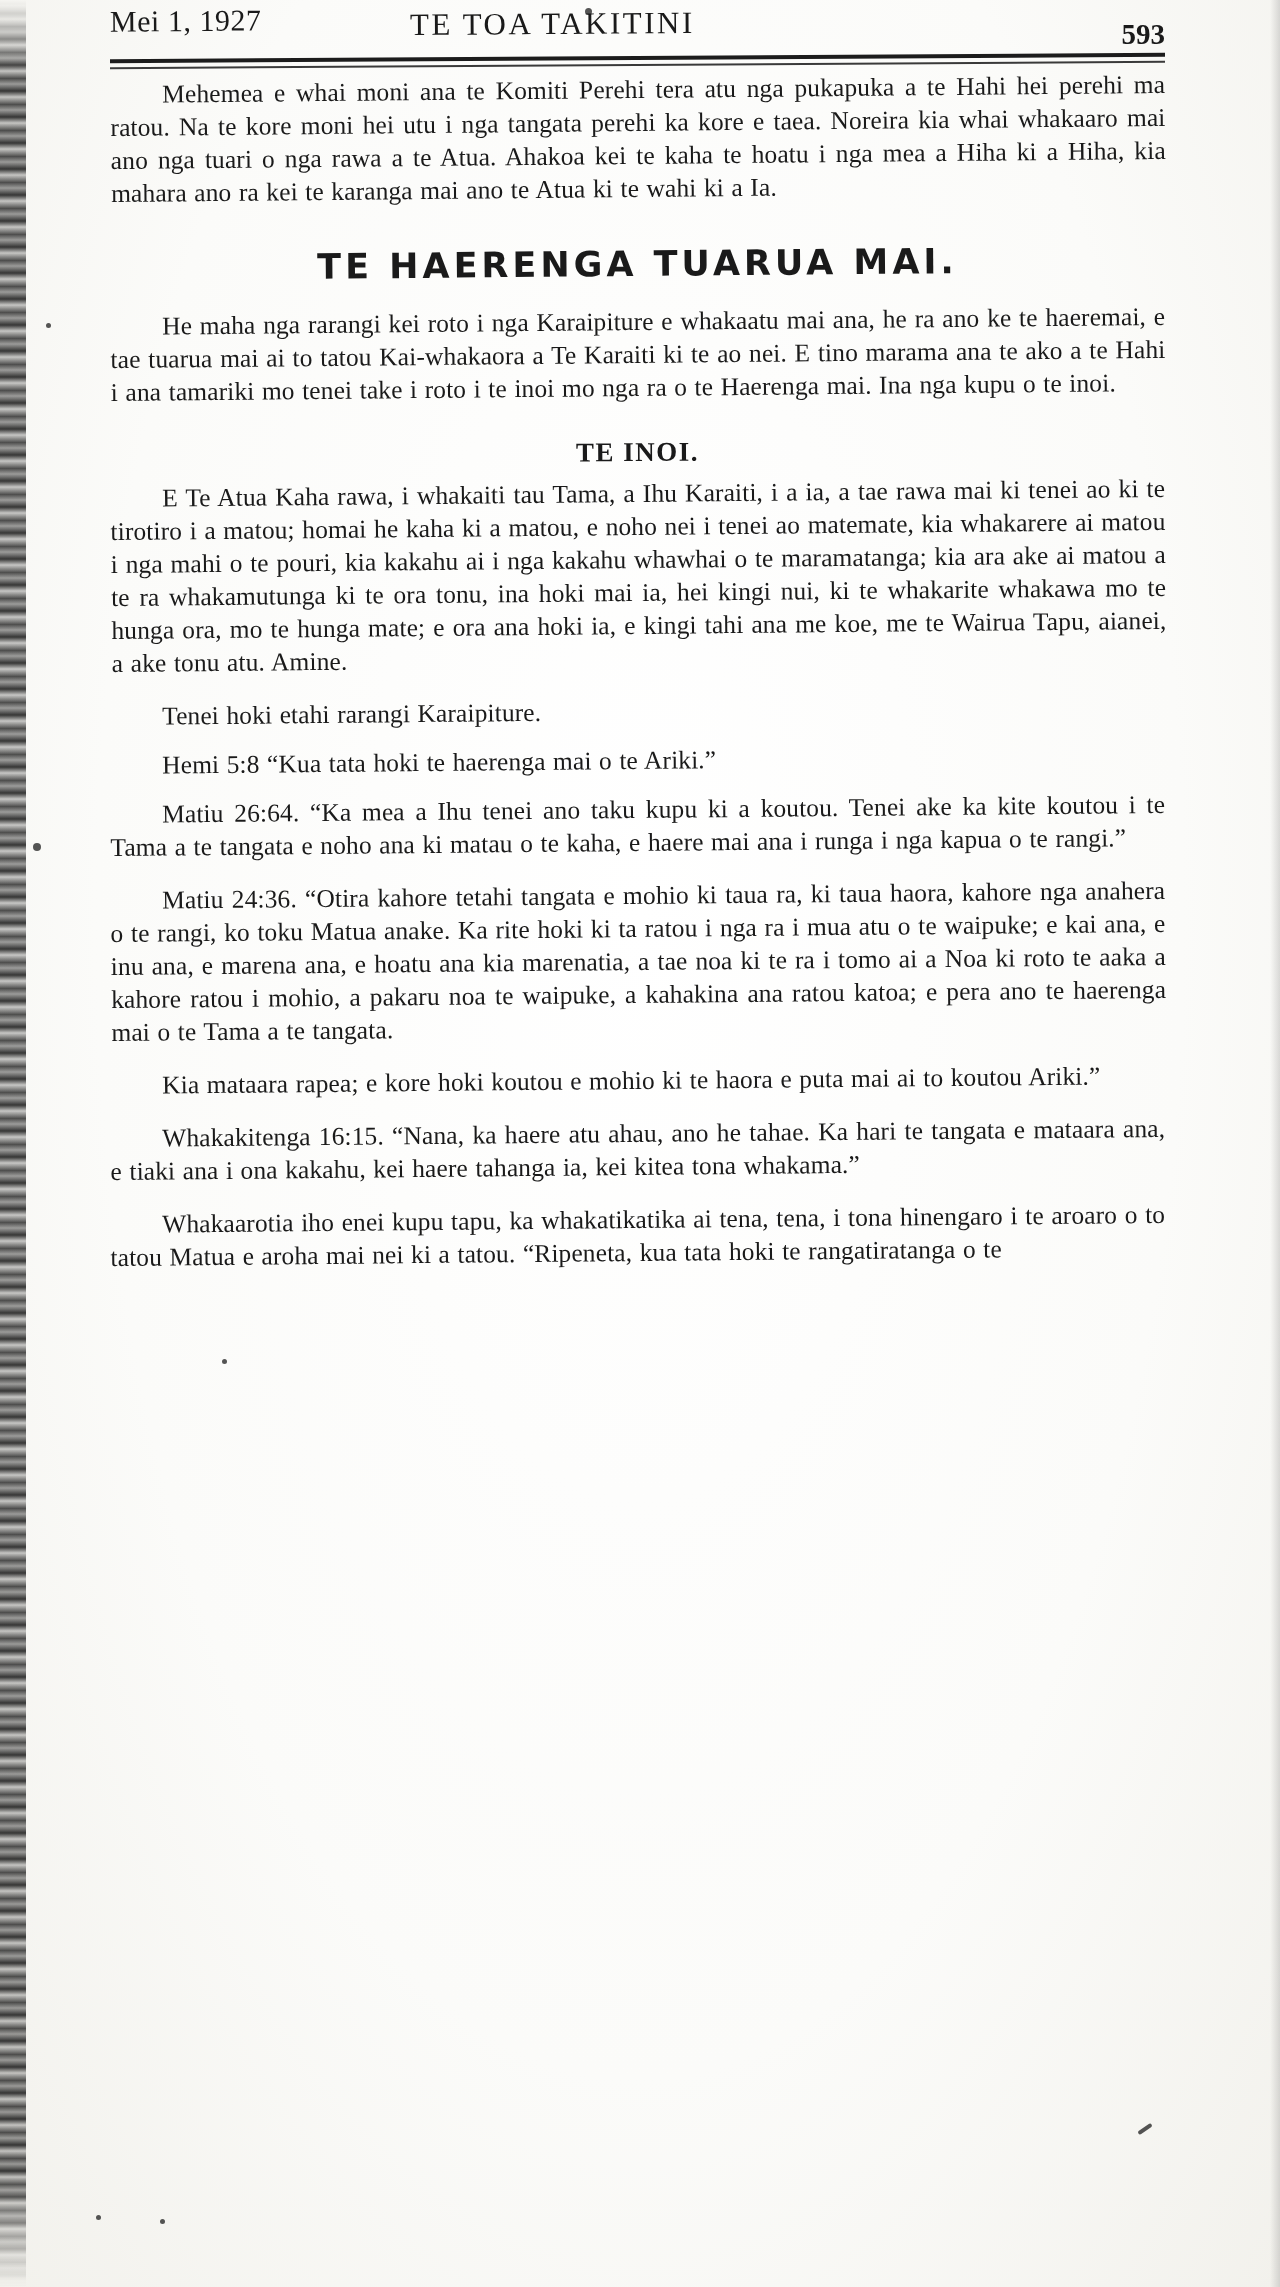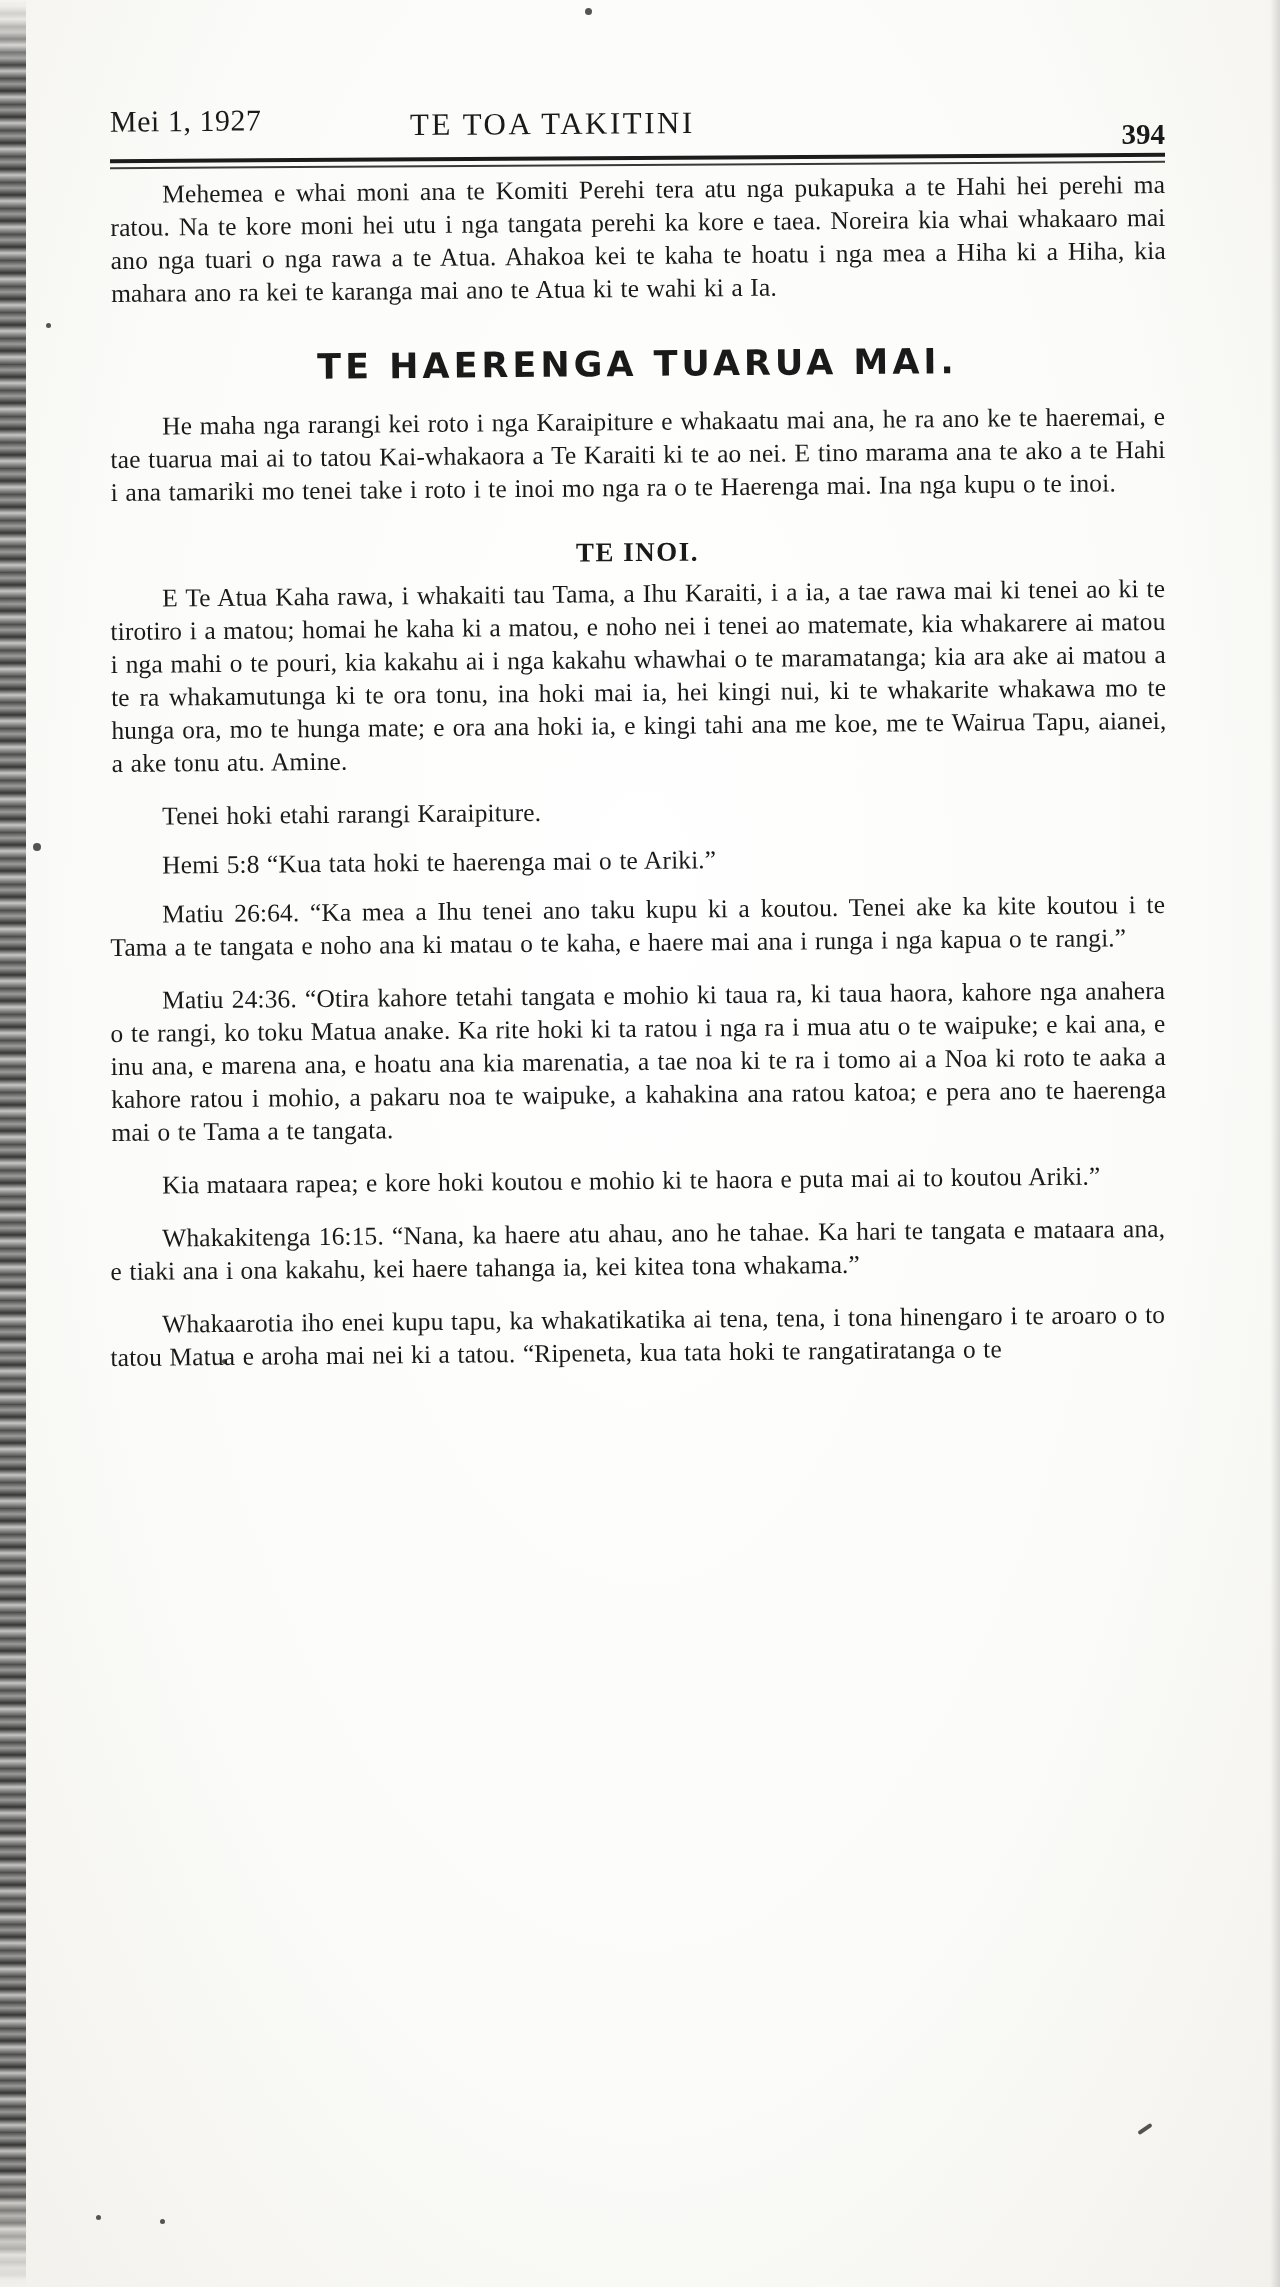--- a/index.html
+++ b/index.html
@@ -57,21 +57,20 @@
     position: absolute;
     left: 110px;
     top: 0;
     width: 1055px;
   }
 
   
   .masthead {
     position: relative;
     height: 78px;
-    margin-top: 100px;
   }
   .mast-date {
     position: absolute;
     left: 0;
     top: 4px;
     font-size: 30px;
     letter-spacing: 0.5px;
     transform: rotate(-0.5deg);
   }
   .mast-title {
@@ -160,21 +159,21 @@
 <div class="speck" style="left:222px; top:1359px; width:5px; height:5px;"></div>
 <div class="speck" style="left:96px; top:2215px; width:5px; height:5px;"></div>
 <div class="speck" style="left:160px; top:2219px; width:5px; height:5px;"></div>
 <div class="speck" style="left:1137px; top:2127px; width:16px; height:4px; border-radius:2px; transform:rotate(-35deg);"></div>
 
 <div class="content">
 
   <div class="masthead">
     <div class="mast-date">Mei 1, 1927</div>
     <div class="mast-title">TE TOA TAKITINI</div>
-    <div class="mast-page">394</div>
+    <div class="mast-page">593</div>
     <div class="rule"></div>
     <div class="rule thin"></div>
   </div>
 
   <p class="body indent skew">Mehemea e whai moni ana te Komiti Perehi tera atu nga pukapuka a te Hahi hei perehi ma ratou. Na te kore moni hei utu i nga tangata perehi ka kore e taea. Noreira kia whai whakaaro mai ano nga tuari o nga rawa a te Atua. Ahakoa kei te kaha te hoatu i nga mea a Hiha ki a Hiha, kia mahara ano ra kei te karanga mai ano te Atua ki te wahi ki a Ia.</p>
 
   <h2 class="section">TE HAERENGA TUARUA MAI.</h2>
 
   <p class="body indent skew">He maha nga rarangi kei roto i nga Karaipiture e whakaatu mai ana, he ra ano ke te haeremai, e tae tuarua mai ai to tatou Kai-whakaora a Te Karaiti ki te ao nei. E tino marama ana te ako a te Hahi i ana tamariki mo tenei take i roto i te inoi mo nga ra o te Haerenga mai. Ina nga kupu o te inoi.</p>
 

